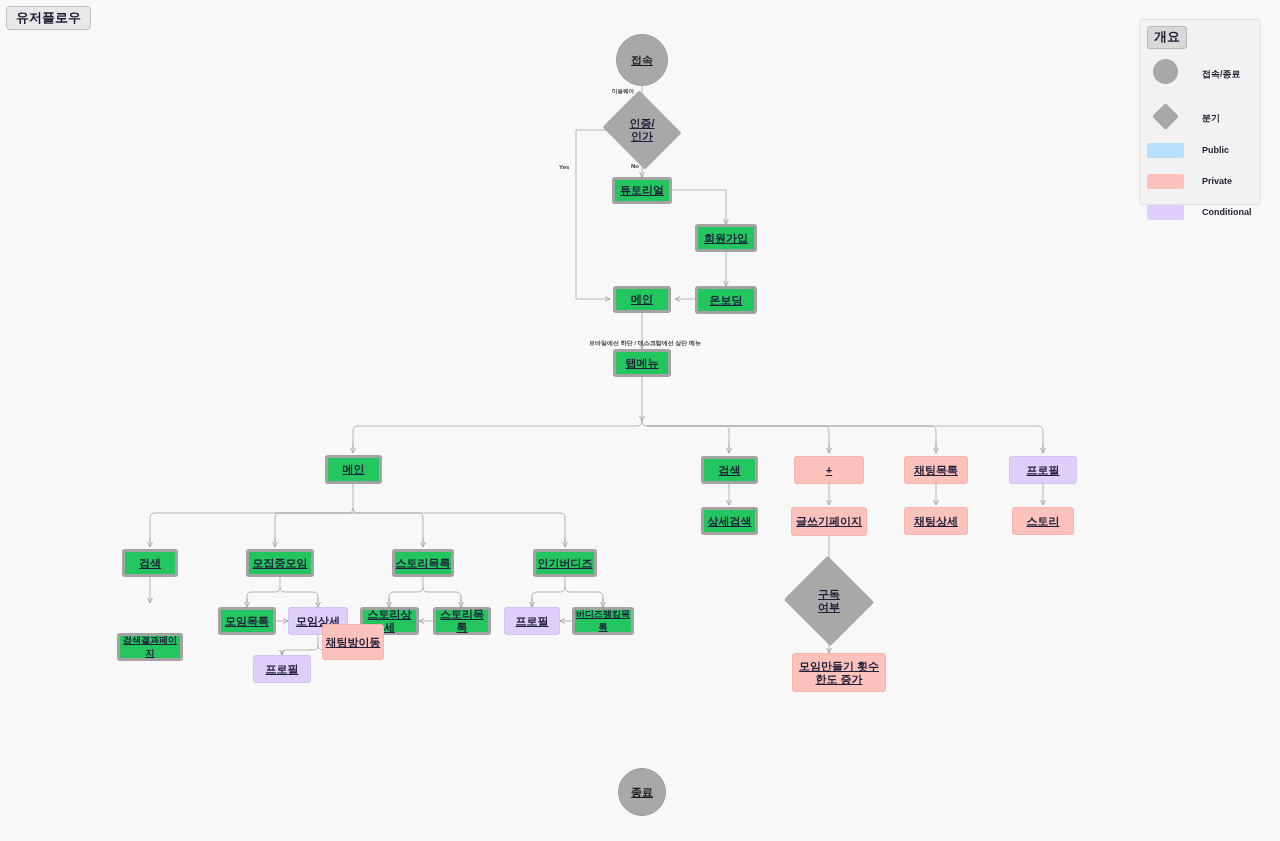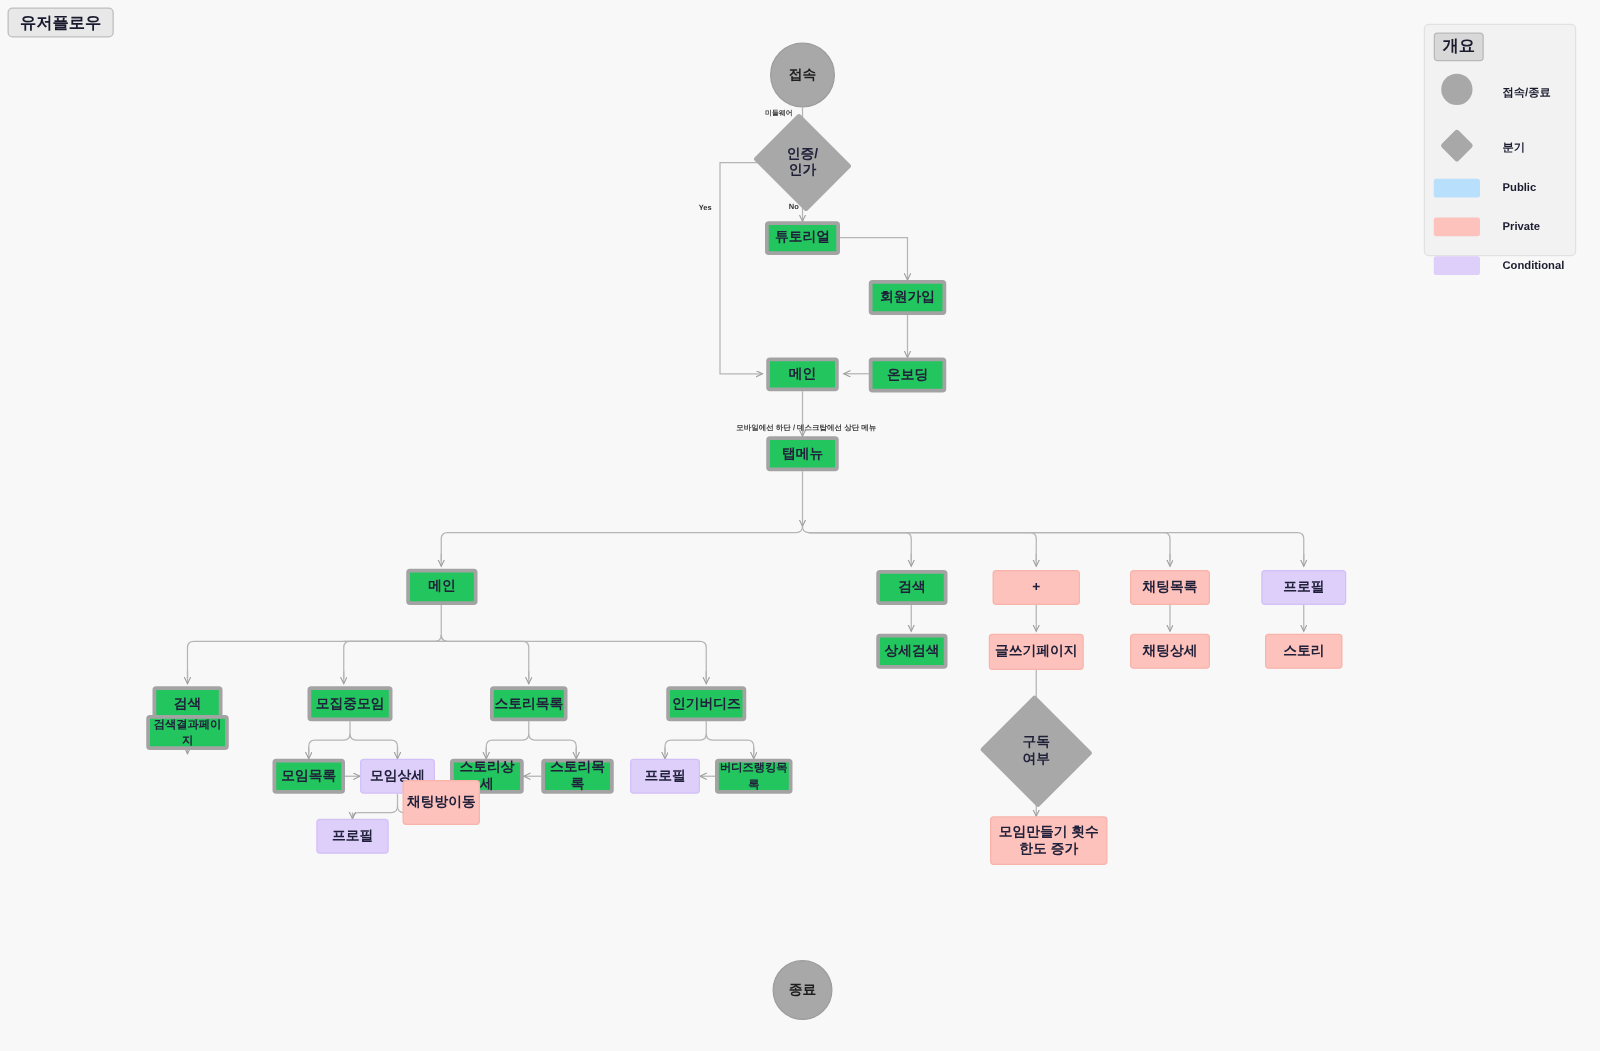--- a/index.html
+++ b/index.html
@@ -26,20 +26,21 @@
   .node{
     position:absolute;
     box-sizing:border-box;
     display:flex;align-items:center;justify-content:center;
     text-align:center;
     font-size:11px;
     font-weight:bold;
     color:#20203a;
     line-height:13px;
     white-space:pre-line;
+    text-decoration:underline;
   }
   .node.box{
     border-radius:3px;
     border:1px solid rgba(0,0,0,0.07);
   }
   .node.public{ background:#22c55e; border:3px solid #a3a3a3;}
   .node.private{ background:#fcc2bb; border:1px solid #f8b3ab;}
   .node.conditional{ background:#ddcefa; border:1px solid #d2c0f7;}
 
   .node.circle{
@@ -256,21 +257,21 @@
 여부</span>
   </div>
   <div class="node box private" style="left:792px;top:653px;width:94px;height:39px;">모임만들기 횟수
 한도 증가</div>
 
   <div class="node box public" style="left:122px;top:549px;width:56px;height:28px;">검색</div>
   <div class="node box public" style="left:246px;top:549px;width:68px;height:28px;">모집중모임</div>
   <div class="node box public" style="left:392px;top:549px;width:62px;height:28px;">스토리목록</div>
   <div class="node box public" style="left:533px;top:549px;width:64px;height:28px;">인기버디즈</div>
 
-  <div class="node box public tiny" style="left:117px;top:572px;width:66px;height:28px;">검색결과페이지</div>
+  <div class="node box public tiny" style="left:117px;top:633px;width:66px;height:28px;">검색결과페이지</div>
   <div class="node box public" style="left:218px;top:607px;width:58px;height:28px;">모임목록</div>
   <div class="node box conditional" style="left:288px;top:607px;width:60px;height:28px;">모임상세</div>
 
   <div class="node box public" style="left:360px;top:607px;width:59px;height:28px;">스토리상세</div>
   <div class="node box public" style="left:433px;top:607px;width:58px;height:28px;">스토리목록</div>
 
   <div class="node box conditional" style="left:504px;top:607px;width:56px;height:28px;">프로필</div>
   <div class="node box public tiny" style="left:572px;top:607px;width:62px;height:28px;">버디즈랭킹목록</div>
 
   <div class="node box conditional" style="left:253px;top:655px;width:58px;height:28px;">프로필</div>

